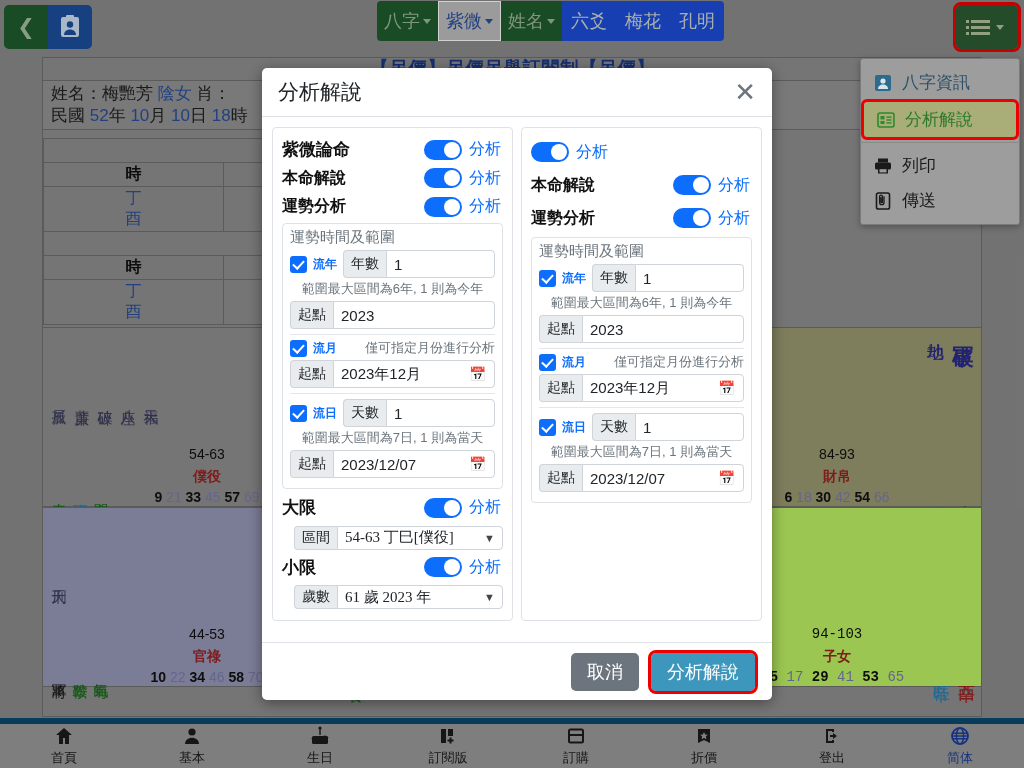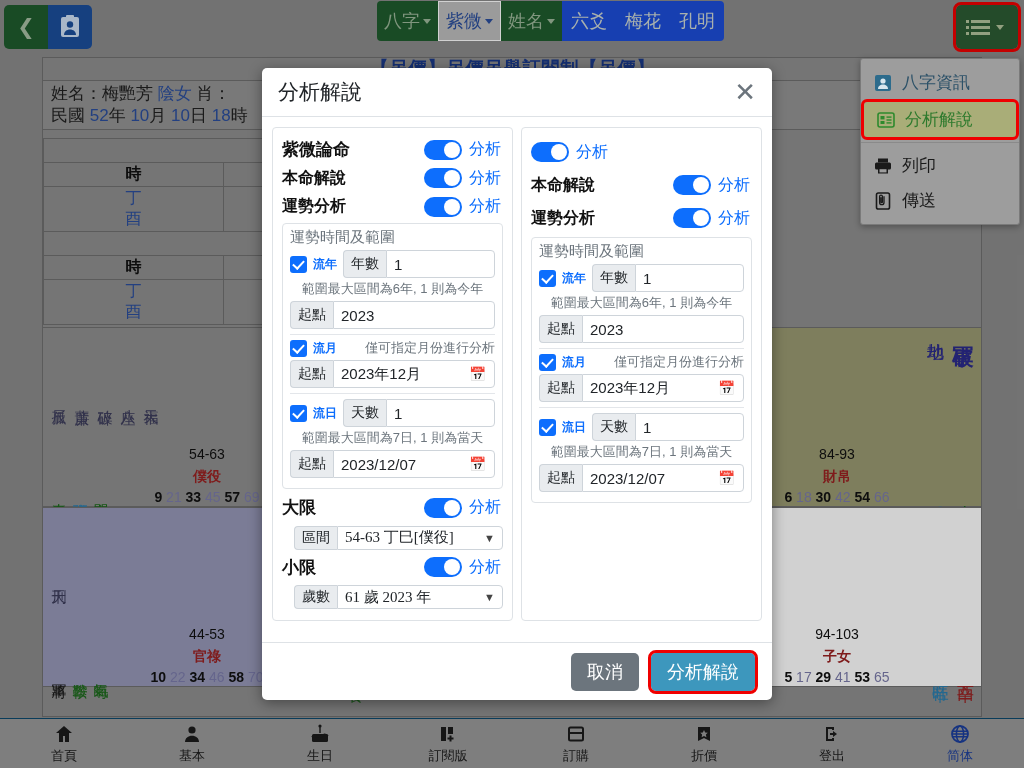--- a/index.html
+++ b/index.html
@@ -238,21 +238,21 @@
   .btn {
     border-radius: 5px; font-size: 18px; padding: 7px 16px;
     color: #fff; white-space: nowrap;
   }
   .btn-cancel { background: #6c757d; }
   .btn-ok { background: #3d97bd; outline: 3px solid #ef0000; }
 
   
   #bottombar {
     position: absolute; left: 0; bottom: 0; width: 1024px; height: 50px;
-    background: #9a9a9a; border-top: 1px solid #0c4a6e;
+    background: #9a9a9a; border-top: 6px solid #0c4a6e;
     display: flex; align-items: center; z-index: 20;
   }
   .bb-item {
     flex: 1; display: flex; flex-direction: column; align-items: center;
     gap: 2px; color: #1b1b1b; font-size: 13px;
   }
   .bb-item.blue { color: #1b3f9e; }
   .bb-ic { height: 22px; display: flex; align-items: center; }
 </style>
 </head>
@@ -411,21 +411,21 @@
     <div class="pal-nums">
       <b>6</b>
       <i>18</i>
       <b>30</b>
       <i>42</i>
       <b>54</b>
       <i>66</i>
     </div>
   </div>
 
-  <div class="palace" style="right:-1px; top:449px; width:290px; height:180px; background:#ffffff;">
+  <div class="palace" style="right:-1px; top:449px; width:290px; height:180px; background:#bef264;font-family:Liberation Mono, monospace;">
     <div class="pal-minors" style="top:130px">
       <span>天壽</span>
       <span>天虛</span>
       <span>歲破</span>
     </div>
     <div class="pal-range">94-103</div>
     <div class="pal-name">子女</div>
     <div class="pal-gods">
       <span style="color:#1d6b1d">災煞</span>
       <span style="color:#1d6b1d">大耗</span>

